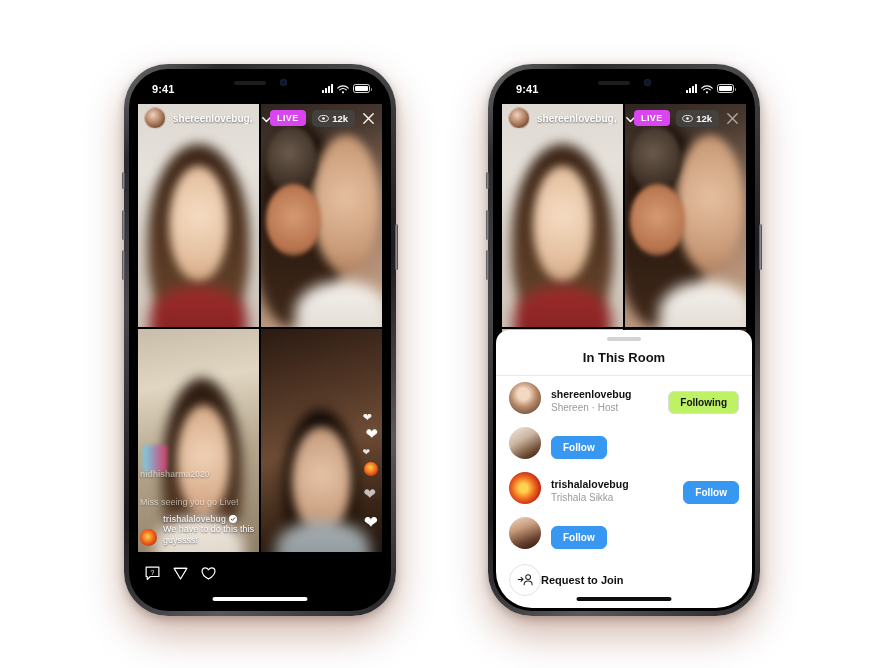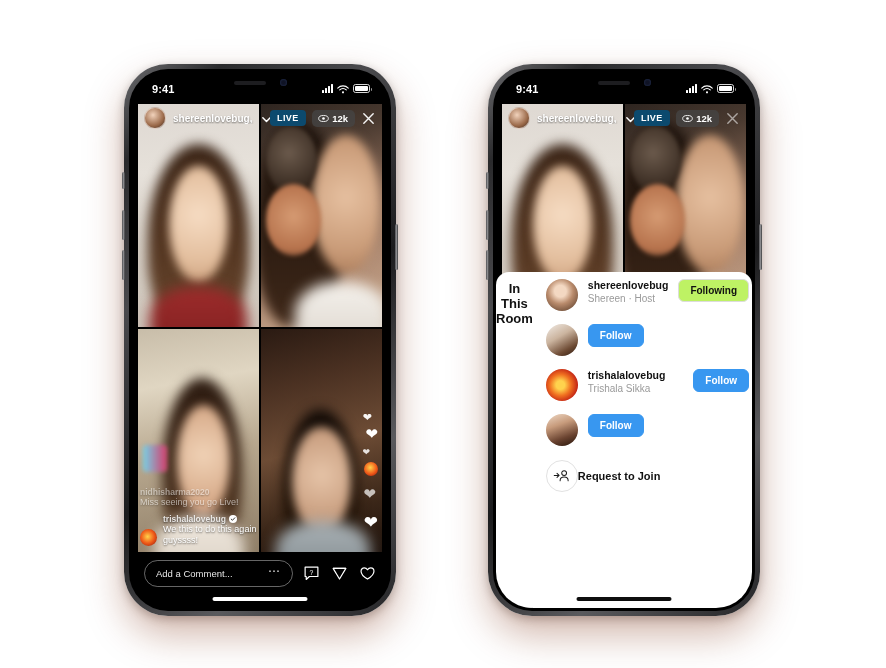--- a/index.html
+++ b/index.html
@@ -167,21 +167,21 @@
   }
   .host-name {
     color: #fff; font-size: 10px; font-weight: 600;
     white-space: nowrap; overflow: hidden; text-overflow: clip;
     text-shadow: 0 1px 2px rgba(0,0,0,.5);
   }
   .chev { width: 9px; height: 9px; flex:none; }
   .chev svg { display:block; }
   .hdr-right { display: flex; align-items: center; gap: 6px; flex: none; }
   .live-badge {
-    background: #0c4a6e; color: #fff;
+    background: #d946ef; color: #fff;
     font-size: 9px; font-weight: bold; letter-spacing: .4px;
     padding: 3px 7px; border-radius: 4px;
   }
   .viewers {
     display: flex; align-items: center; gap: 3.5px;
     background: rgba(70,70,70,.75);
     color: #fff; font-size: 9.5px; font-weight: 600;
     padding: 3px 7px 3px 6px; border-radius: 5px;
   }
   .eye { width: 11px; height: 9px; }
@@ -201,21 +201,21 @@
     font-size: 8.5px; color: rgba(255,255,255,.82); font-weight: 600;
     display: flex; align-items: center; gap: 3px;
     text-shadow: 0 1px 2px rgba(0,0,0,.6);
   }
   .c-text {
     font-size: 9px; color: #fff; line-height: 1.25;
     text-shadow: 0 1px 2px rgba(0,0,0,.6);
   }
   .verified { width: 8px; height: 8px; flex:none; }
   .comment.faded { opacity: .55; }
-  .comment.faded .c-text { font-size: 9px; }
+  .comment.faded .c-text { font-size: 9px; margin-top: 18px; }
 
   
   .hearts {
     position: absolute; right: 8px; bottom: 60px;
     width: 34px; height: 130px;
     z-index: 21; pointer-events: none;
   }
   .hearts span { position: absolute; color: #fff; line-height: 1; }
 
   
@@ -236,42 +236,42 @@
   }
   .comment-input span.ph { color: rgba(255,255,255,.9); font-size: 9.5px; }
   .dots { color: rgba(255,255,255,.9); font-size: 12px; letter-spacing: 1px; line-height: 0; padding-bottom:4px;}
   .bar-icons { display: flex; align-items: center; gap: 11px; }
   .bar-icons > span { width: 17px; height: 17px; display: block; }
 
   
   .sheet {
     position: absolute;
     left: 0; right: 0; bottom: 0;
-    height: 336px;
+    height: 278px;
     background: #fff;
     border-top-left-radius: 13px;
     border-top-right-radius: 13px;
     z-index: 50;
-    display: flex; flex-direction: row;
+    display: flex; flex-direction: column;
     overflow: hidden;
   }
   .grabber {
     width: 34px; height: 4px; border-radius: 3px;
     background: #d3d3d3;
     margin: 7px auto 0;
   }
   .sheet-title {
     text-align: center;
     font-size: 13px; font-weight: bold; color: #111;
     padding: 9px 0 10px;
     border-bottom: 1px solid #e9e9e9;
   }
   .room-list { flex: 1; }
   .room-row {
-    display: flex; align-items: flex-start;
+    display: flex; align-items: flex-end;
     padding: 7px 13px;
     gap: 10px;
     height: 45px;
   }
   .r-avatar {
     width: 32px; height: 32px; border-radius: 50%;
     flex: none; overflow: hidden;
   }
   .r-text { flex: 1; min-width: 0; }
   .r-user { font-size: 10.5px; font-weight: bold; color: #111; line-height: 1.25; }
@@ -383,39 +383,35 @@
           <div class="c-body">
             <div class="c-name">
               <span>trishalalovebug</span>
               <span class="verified">
                 <svg viewBox="0 0 16 16" width="8" height="8">
                     <circle cx="8" cy="8" r="8" fill="#fff"></circle>
                     <path d="M4.4 8.2 L6.9 10.6 L11.6 5.6" fill="none" stroke="#1a1a1a" stroke-width="1.7" stroke-linecap="round" stroke-linejoin="round"></path>
                   </svg>
               </span>
             </div>
-            <div class="c-text">We this to do this again guyssss!</div>
+            <div class="c-text">We have to do this this guyssss!</div>
           </div>
         </div>
       </div>
 
       <div class="hearts">
         <span style="right:8px;top:-6px;font-size:11px;opacity:.95;">❤</span>
         <span style="right:2px;top:8px;font-size:15px;">❤</span>
         <span style="right:10px;top:30px;font-size:9px;opacity:.85;">❤</span>
         <span style="right:2px;top:44px;width:14px;height:14px;border-radius:50%;background:radial-gradient(circle at 45% 40%,#ffd24a,#ef5a19 55%,#8c1208);display:block;"></span>
         <span style="right:4px;top:68px;font-size:15px;opacity:.7;">❤</span>
         <span style="right:2px;top:96px;font-size:17px;">❤</span>
       </div>
 
       <div class="live-bottom">
-        <div class="comment-input">
-          <span class="ph">Add a Comment...</span>
-          <span class="dots">⋯</span>
-        </div>
         <div class="bar-icons">
           <span>
             <svg viewBox="0 0 20 20" width="17" height="17">
                 <path d="M2.5 2.5 H17.5 V13.5 H7.5 L3.8 17 V13.5 H2.5 Z" fill="none" stroke="#fff" stroke-width="1.4" stroke-linejoin="round"></path>
                 <text x="10" y="11.4" font-size="8" font-family="Liberation Sans, sans-serif" fill="#fff" text-anchor="middle">?</text>
               </svg>
           </span>
           <span>
             <svg viewBox="0 0 20 20" width="17" height="17">
                 <path d="M2.5 4 H17.5 L10 16.5 Z" fill="none" stroke="#fff" stroke-width="1.4" stroke-linejoin="round"></path>

